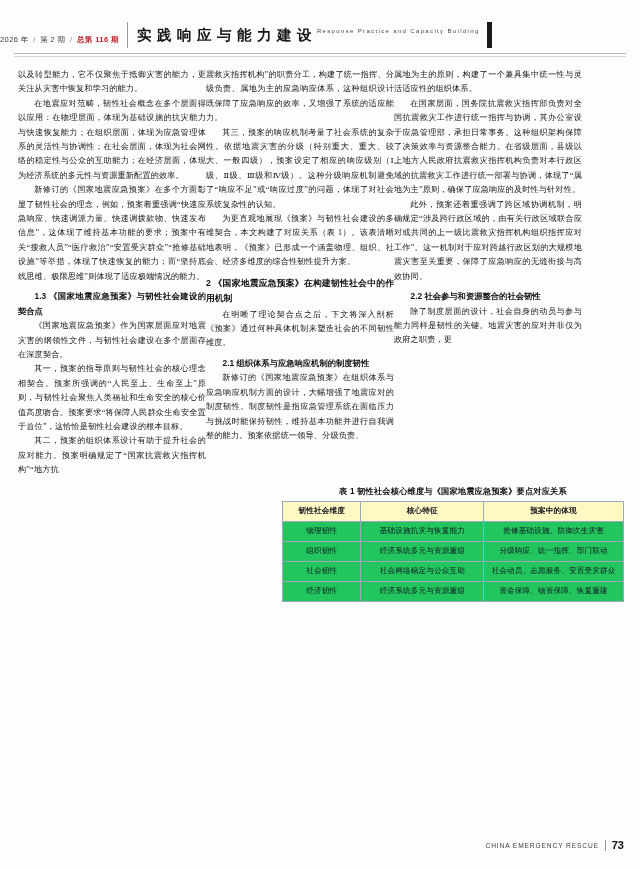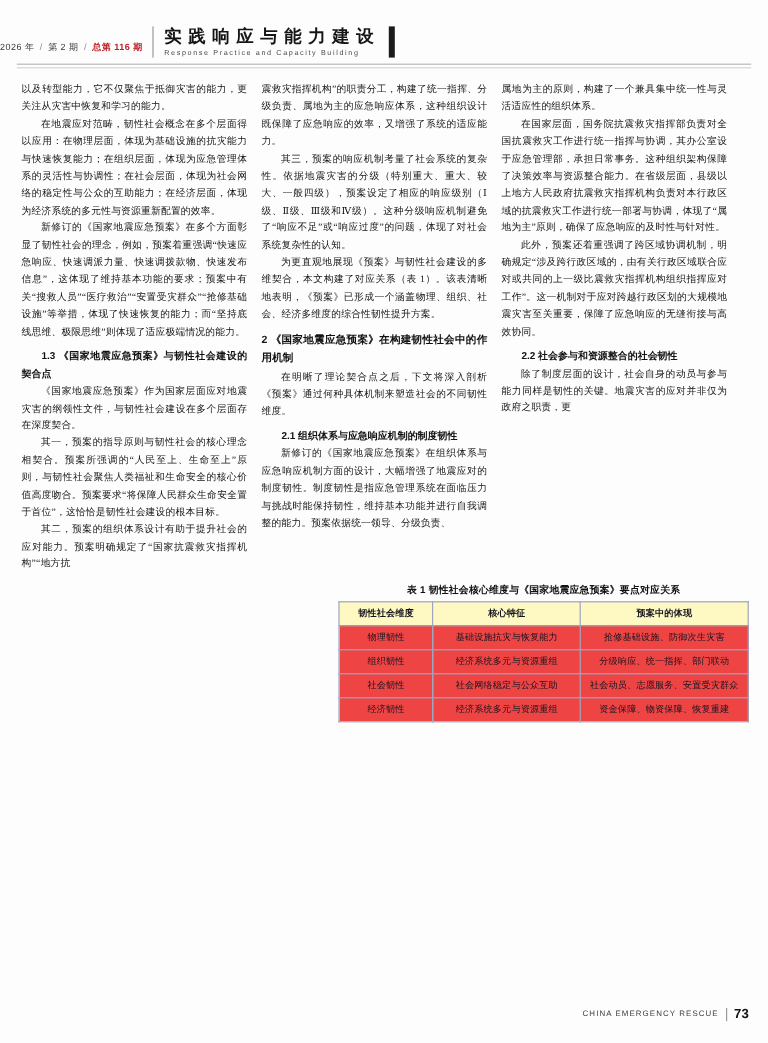--- a/index.html
+++ b/index.html
@@ -35,21 +35,21 @@
   }
   .issue-line .sep{color:#8c8c8c;margin:0 2px;}
   .issue-line .hot{color:#c0202a;font-weight:bold;}
   .masthead-title-wrap{
     display:flex;
     align-items:center;
     border-left:1.6px solid #9a9a9a;
     margin-left:8px;
     padding-left:9px;
   }
-  .masthead-titles{display:flex;flex-direction:column;align-items:flex-start;}
+  .masthead-titles{display:flex;flex-direction:row;align-items:flex-start;}
   .mast-cn{
     font-size:14.5px;
     font-weight:bold;
     letter-spacing:5.5px;
     color:#151515;
     line-height:1.25;
     font-family:"Liberation Serif","DejaVu Serif",serif;
   }
   .mast-en{
     font-size:6px;
@@ -67,21 +67,20 @@
     height:1px;background:#b9b9b9;
   }
   .mast-rule2{
     margin:1.5px 14px 0 14px;
     height:.5px;background:#d5d5d5;
   }
 
   
   .columns{
     display:flex;
-    gap:12px;
     padding:12px 16px 0 18px;
     box-sizing:border-box;
   }
   .col{
     width:188px;
     flex:0 0 188px;
     font-size:8.1px;
     line-height:1.78;
     text-align:justify;
     color:#141414;
@@ -132,21 +131,21 @@
     font-family:"Liberation Sans","DejaVu Sans",sans-serif;
   }
   th,td{
     border:.7px solid #9fa4c0;
     text-align:center;
     padding:4.5px 2px;
     color:#15151f;
     letter-spacing:.15px;
   }
   thead th{background:#fef9c3;font-weight:bold;}
-  tbody td{background:#ef4444;margin-top:12px;}
+  tbody td{background:#22c55e;margin-top:12px;}
   .c1{width:23%;}
   .c2{width:36%;}
   .c3{width:41%;}
 
   
   .footer{
     position:absolute;
     right:16px;
     bottom:18px;
     display:flex;

